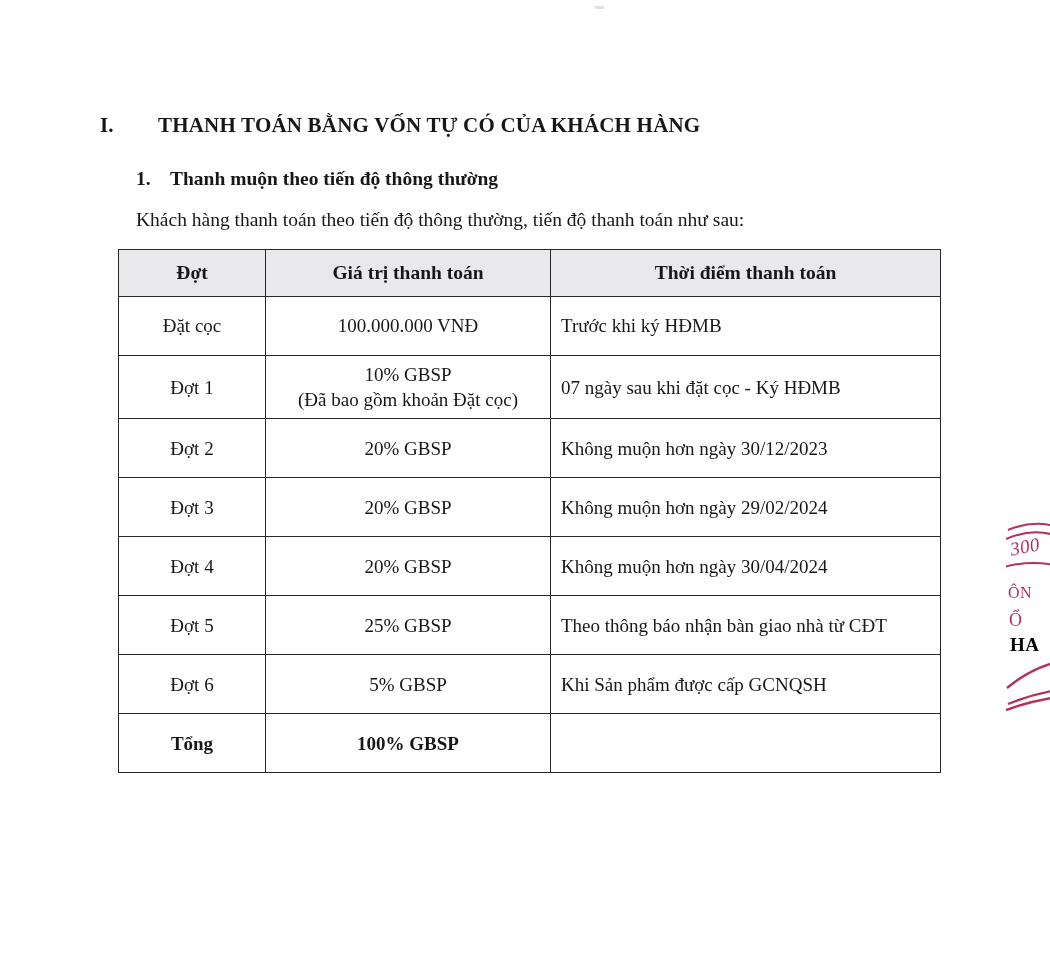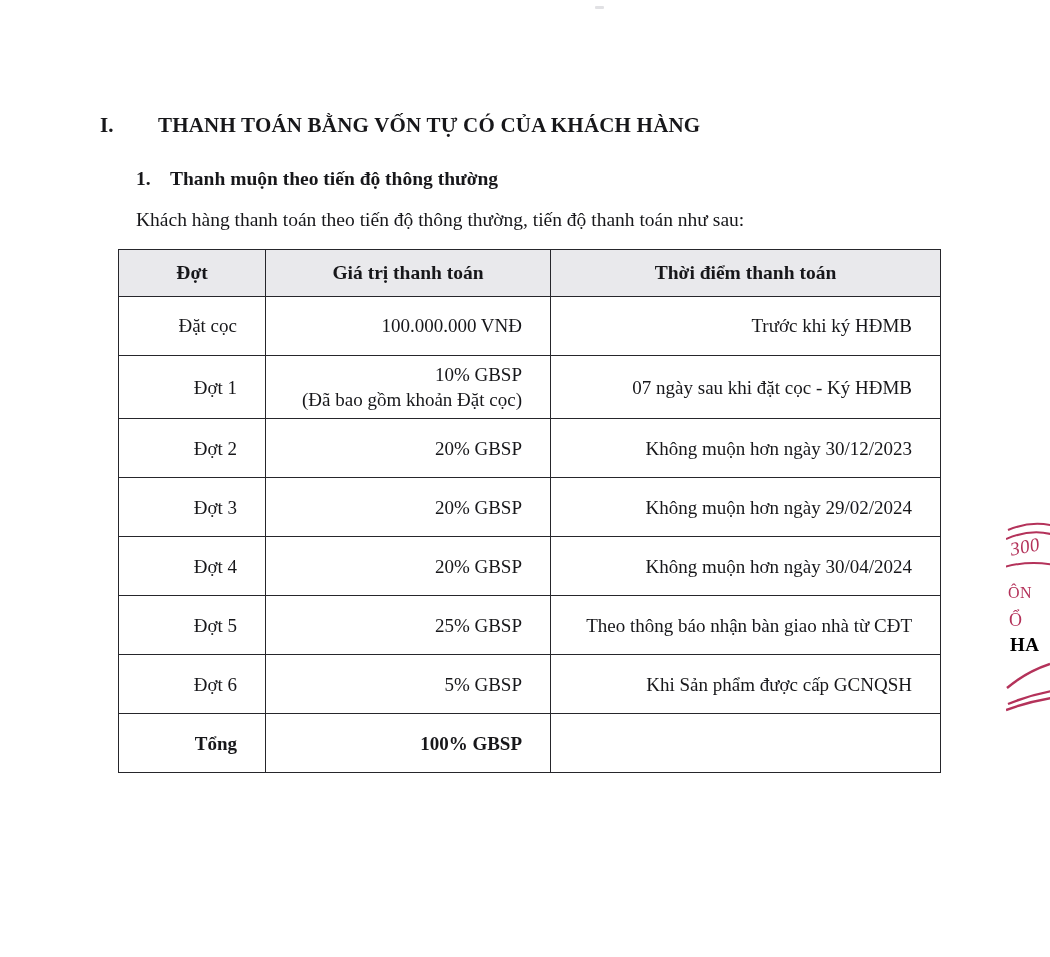--- a/index.html
+++ b/index.html
@@ -84,36 +84,36 @@
     left: 118px;
     top: 249px;
     width: 822px;
     border-collapse: collapse;
     table-layout: fixed;
     font-size: 19px;
   }
   .schedule-table td,
   .schedule-table th {
     border: 1.6px solid #26262b;
-    padding: 6px 28px;
+    padding: 6px 10px;
     vertical-align: middle;
     line-height: 1.32;
   }
   .schedule-table thead th {
     background: #e9e9ec;
     font-weight: bold;
     text-align: center;
     height: 34px;
     font-size: 19.5px;
   }
   .col-dot   { width: 147px; }
   .col-value { width: 285px; }
   .col-time  { width: 390px; }
 
-  .schedule-table tbody td { height: 46px; text-align: right; }
+  .schedule-table tbody td { height: 46px; }
   .cell-center { text-align: center; }
   .cell-left   { text-align: left; padding-left: 14px; }
   .row-total td { font-weight: bold; }
   .val-sub { display: block; }
 
   
   .stamp {
     position: absolute;
     left: 1006px;
     top: 512px;

